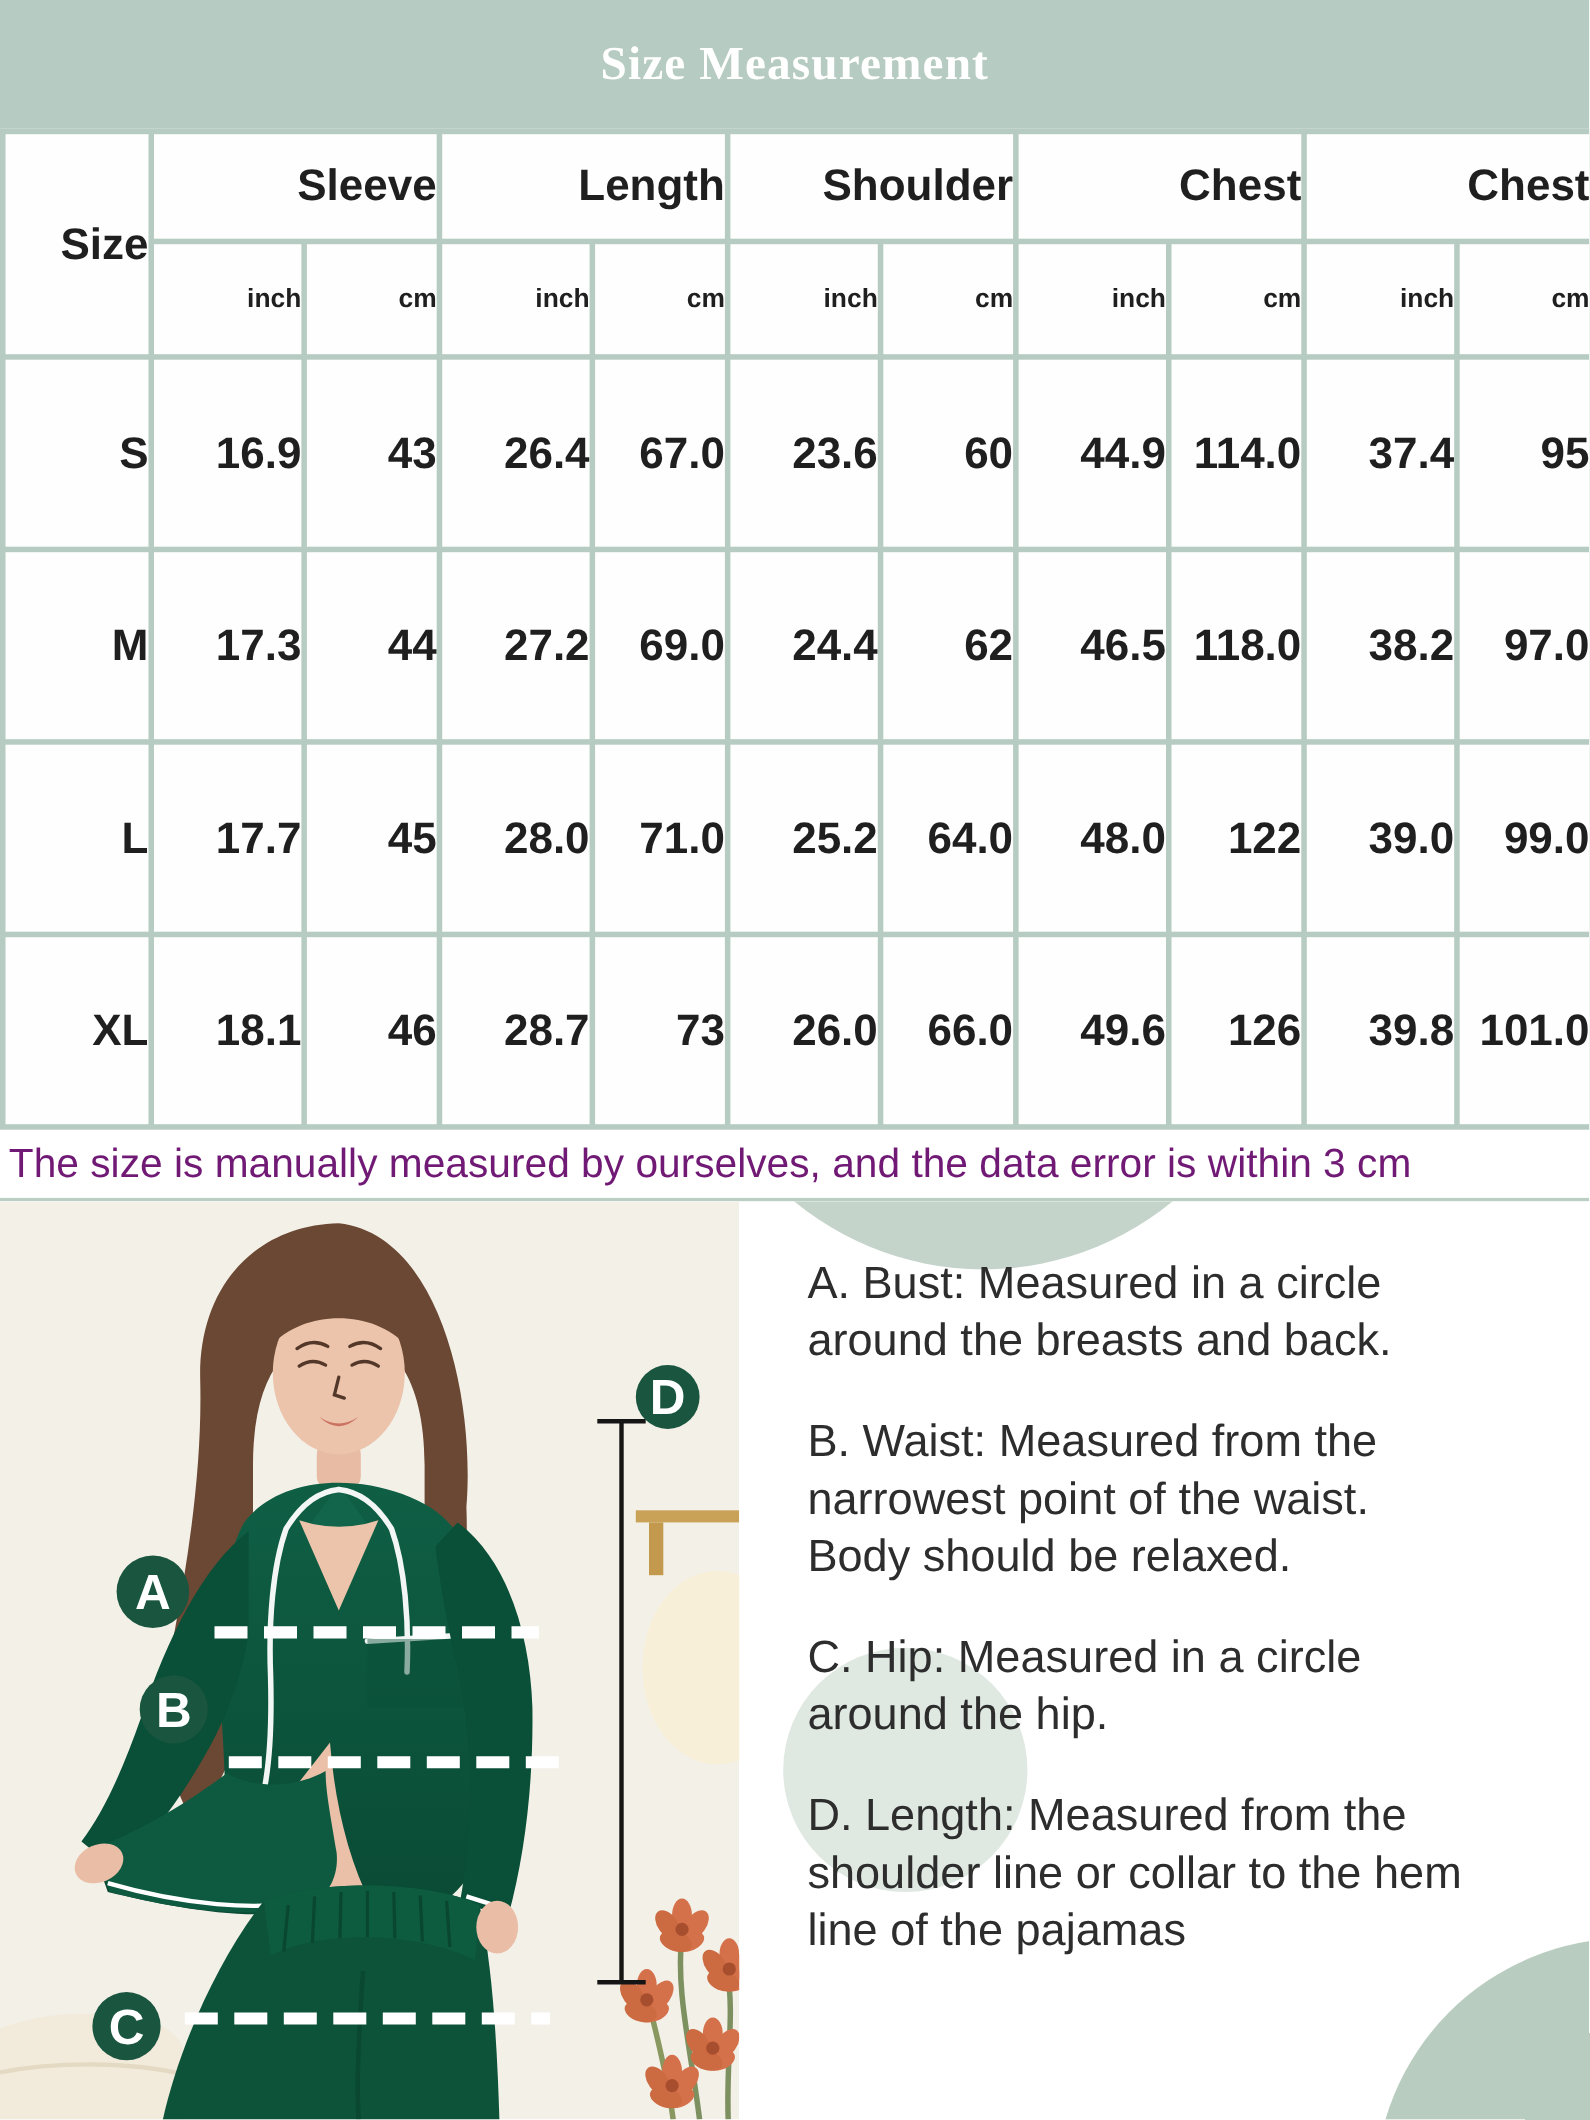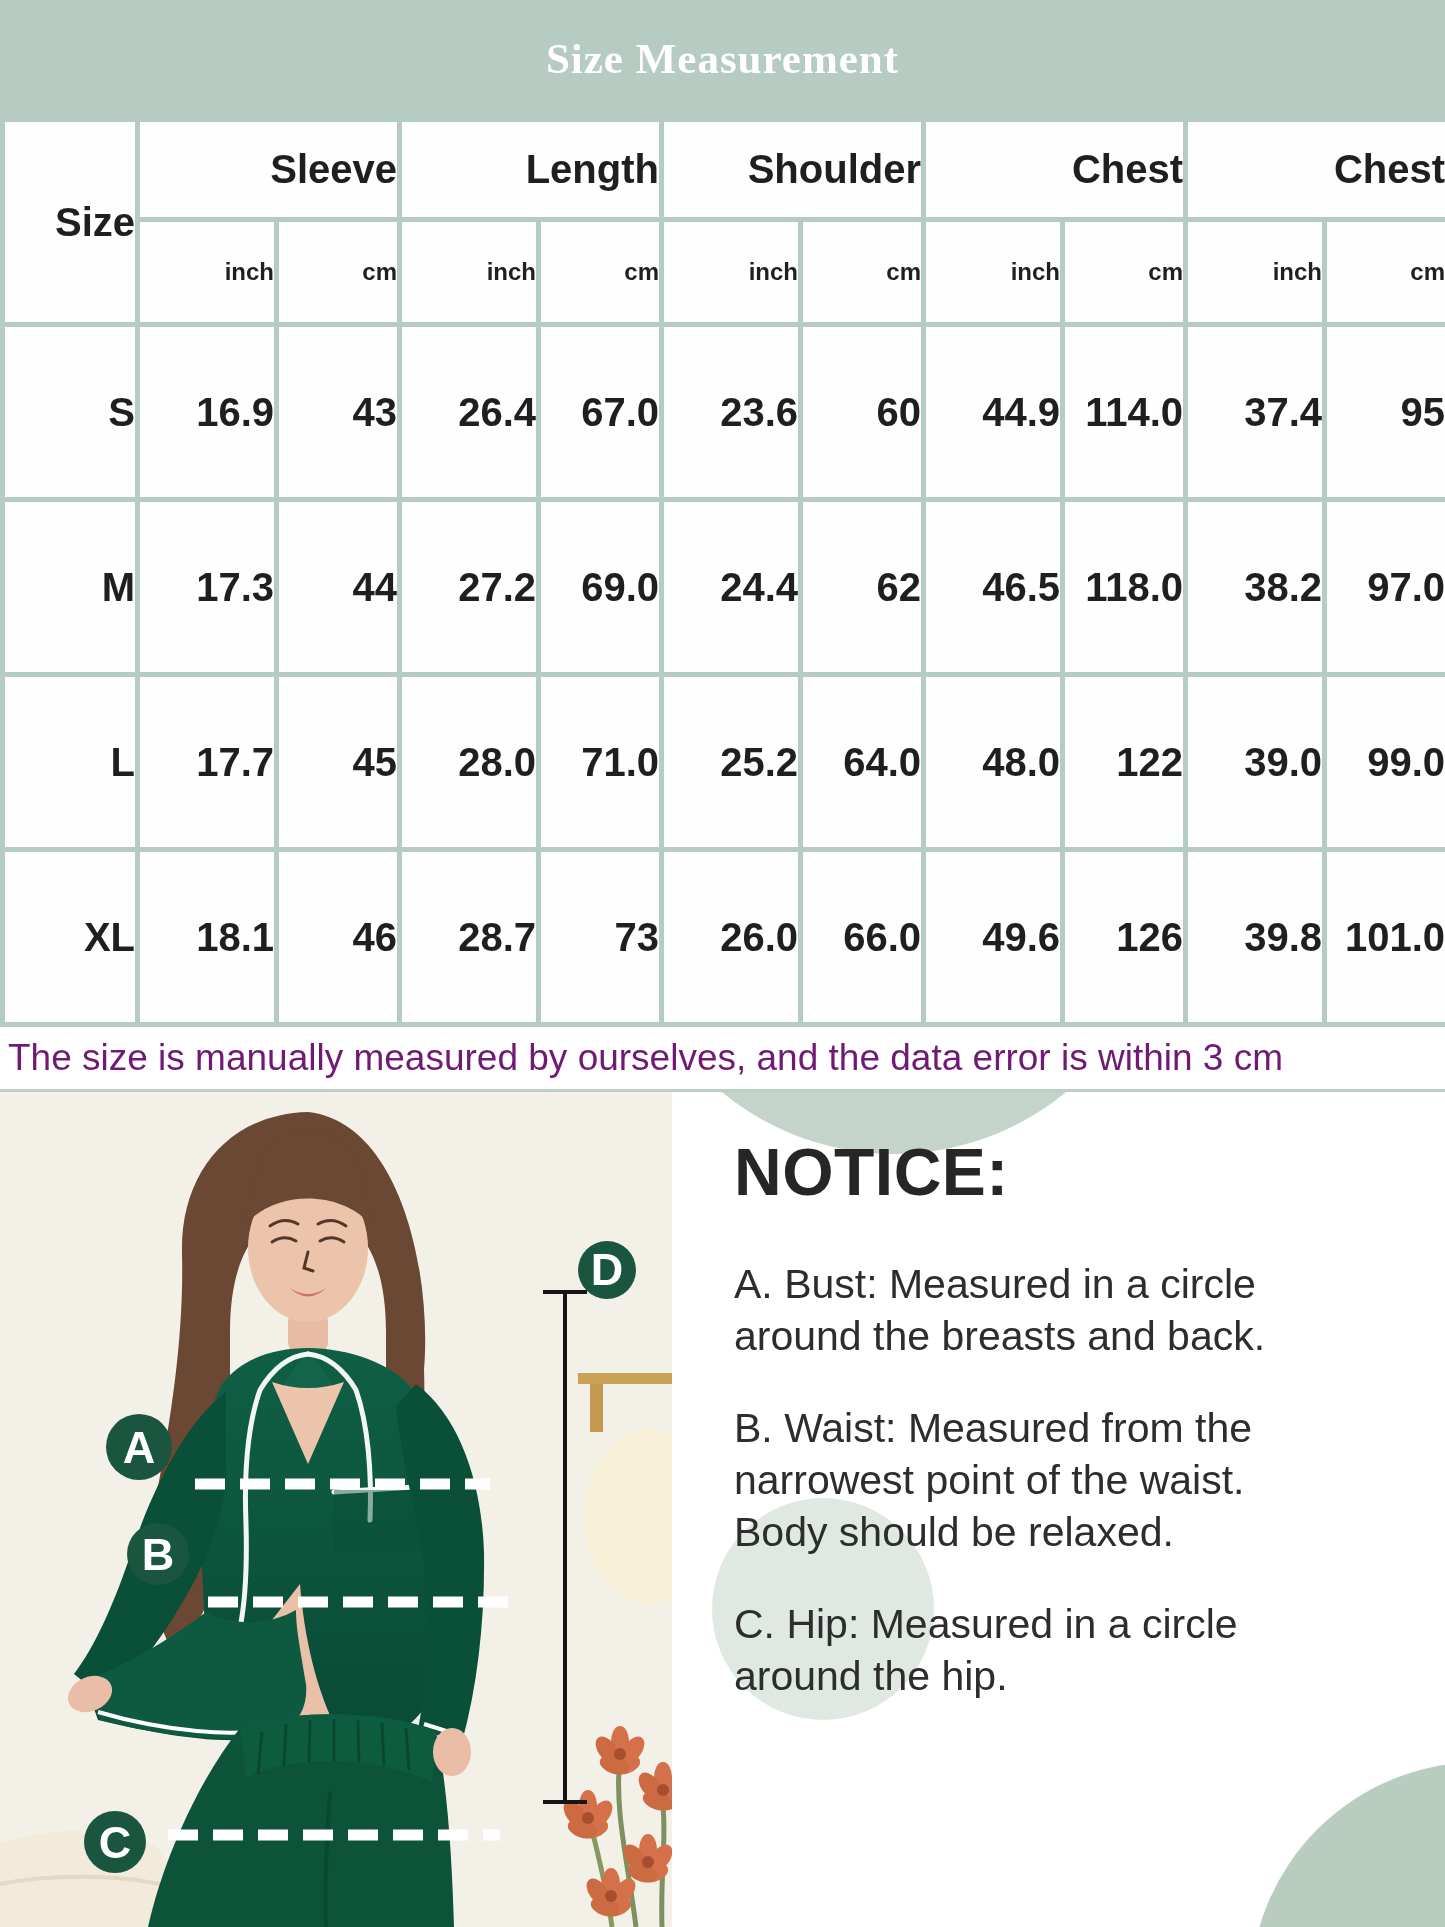--- a/index.html
+++ b/index.html
@@ -280,26 +280,28 @@
           <text class="marker-letter" x="115" y="766" text-anchor="middle">C</text>
           <text class="marker-letter" x="607" y="193" text-anchor="middle">D</text>
         </g>
       </svg>
     </div>
 
     <div class="notice">
       <i class="deco deco-top"></i>
       <i class="deco deco-mid"></i>
       <i class="deco deco-br"></i>
-      <h2>NOTICE:</h2>
       <div class="notice-items">
         <p class="nitem">A. Bust: Measured in a circle
 around the breasts and back.</p>
         <p class="nitem">B. Waist: Measured from the
 narrowest point of the waist.
 Body should be relaxed.</p>
         <p class="nitem">C. Hip: Measured in a circle
 around the hip.</p>
+        <p class="nitem">D. Length: Measured from the
+shoulder line or collar to the hem
+line of the pajamas</p>
       </div>
     </div>
 
   </div>
 </div>
 
 </body></html>

